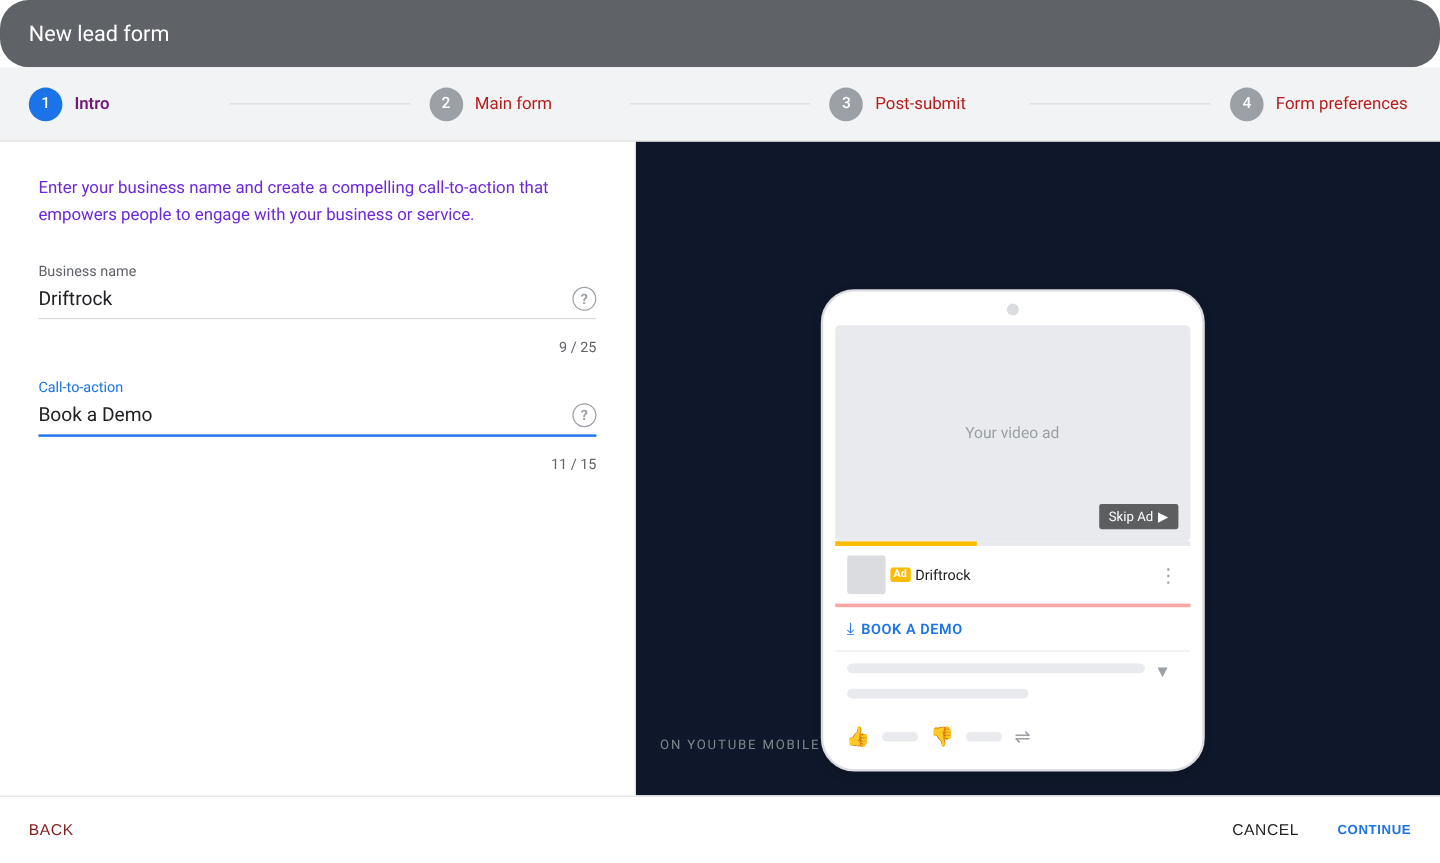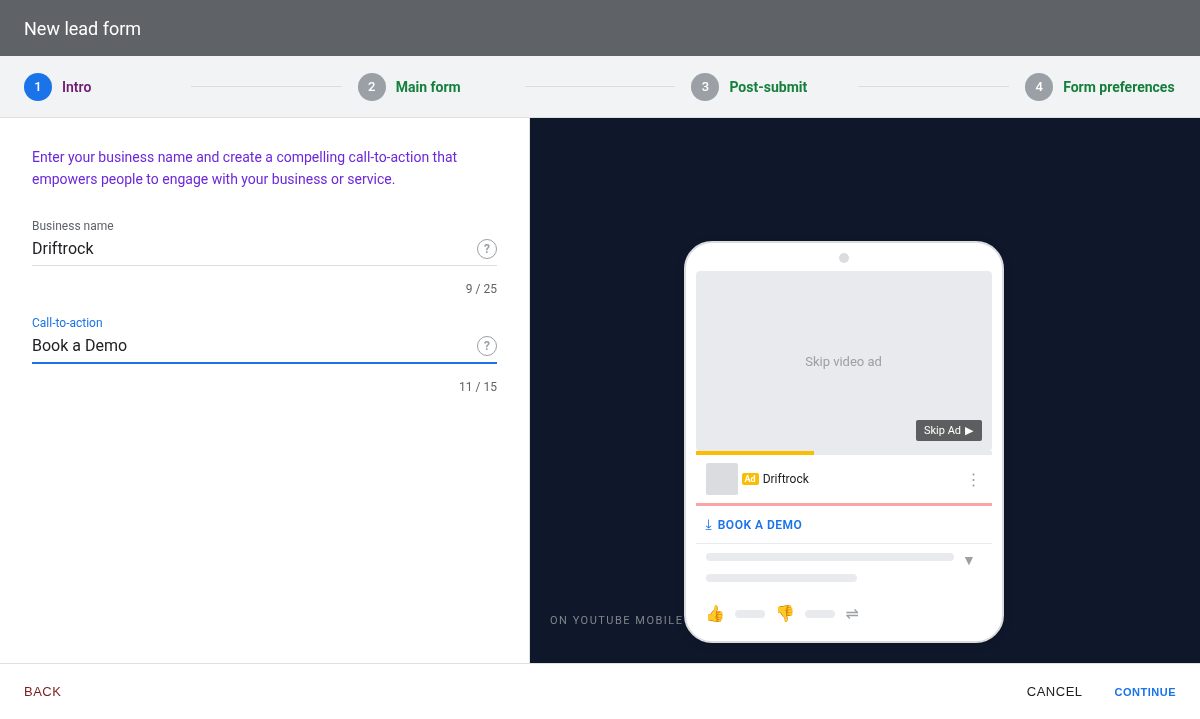--- a/index.html
+++ b/index.html
@@ -7,20 +7,21 @@
 
     
     .header {
       background: #5f6368;
       color: #fff;
       padding: 0 24px;
       height: 56px;
       display: flex;
       align-items: center;
       flex-shrink: 0;
+      border-radius: 24px;
     }
     .header-title {
       font-size: 18px;
       font-weight: 400;
     }
 
     
     .stepper {
       background: #f1f3f4;
       height: 62px;
@@ -57,22 +58,22 @@
     .step-label {
       margin-left: 10px;
       font-size: 14px;
       color: #202124;
     }
     .step-label.active {
       font-weight: 600;
       color: #701a75;
     }
     .step-label.inactive {
-      font-weight: 700;
-      color: #15803d;
+      font-weight: 400;
+      color: #b91c1c;
     }
     .step-line {
       flex: 1;
       height: 1px;
       background: #dadce0;
       margin: 0 16px;
     }
 
     
     .content-area {
@@ -404,21 +405,21 @@
     </div>
   </div>
 
   <div class="right-panel">
     <div class="preview-label">ON YOUTUBE MOBILE</div>
 
     <div class="phone-mockup">
       <div class="phone-camera"></div>
 
       <div class="video-area">
-        <span class="video-text">Skip video ad</span>
+        <span class="video-text">Your video ad</span>
         <div class="skip-btn">
           <span>Skip Ad</span>
           <span>▶</span>
         </div>
       </div>
 
       <div class="progress-bar">
         <div class="progress-fill"></div>
       </div>
 

